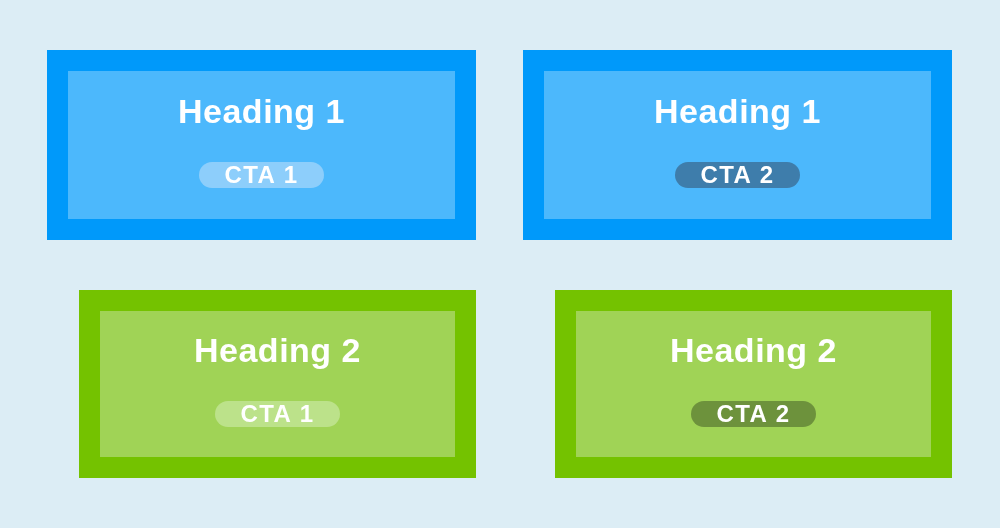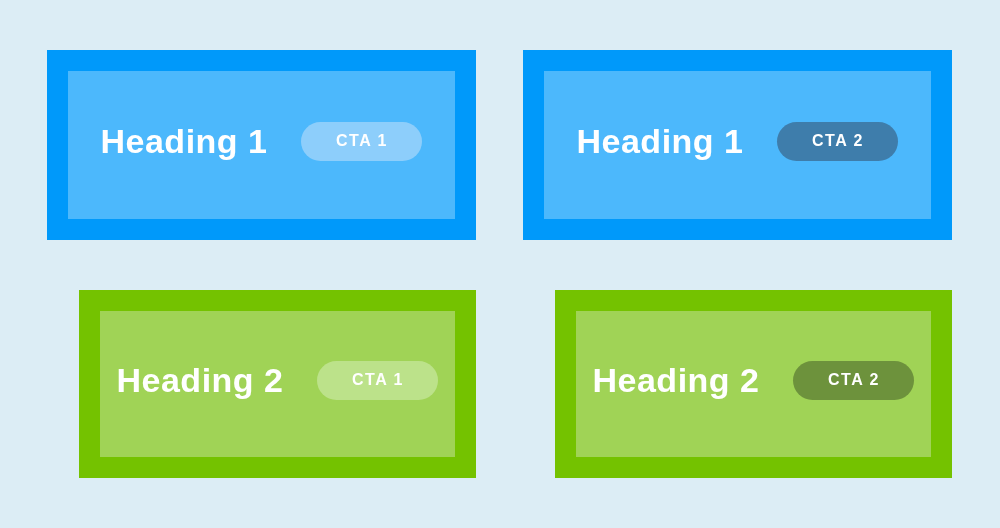--- a/index.html
+++ b/index.html
@@ -20,49 +20,49 @@
   .card {
     padding: 21px;
     box-sizing: border-box;
   }
   .card--blue  { background: #0099fa; }
   .card--green { background: #74c200; margin-left: 32px; }
   .panel {
     width: 100%;
     height: 100%;
     display: flex;
-    flex-direction: row;
+    flex-direction: column;
     align-items: center;
     justify-content: center;
     gap: 34px;
     padding-bottom: 8px;
     box-sizing: border-box;
   }
   .panel--blue  { background: #4cb8fc; }
   .panel--green { background: #a0d356; }
   .heading {
     color: #ffffff;
     font-size: 34px;
     font-weight: 700;
     letter-spacing: 0.5px;
     line-height: 1;
   }
   .pill {
     display: flex;
     align-items: center;
     justify-content: center;
-    height: 39px;
+    height: 26px;
     min-width: 121px;
     padding: 0 25px;
     box-sizing: border-box;
     border-radius: 20px;
     border: none;
     color: #ffffff;
     font-family: "Liberation Sans", sans-serif;
-    font-size: 16px;
+    font-size: 24px;
     font-weight: 700;
     letter-spacing: 1.5px;
     line-height: 1;
     cursor: pointer;
   }
   .pill--blue-light  { background: #8dcefb; }
   .pill--blue-dark   { background: #3e7dab; }
   .pill--green-light { background: #bce28a; }
   .pill--green-dark  { background: #6d923c; }
 </style>

